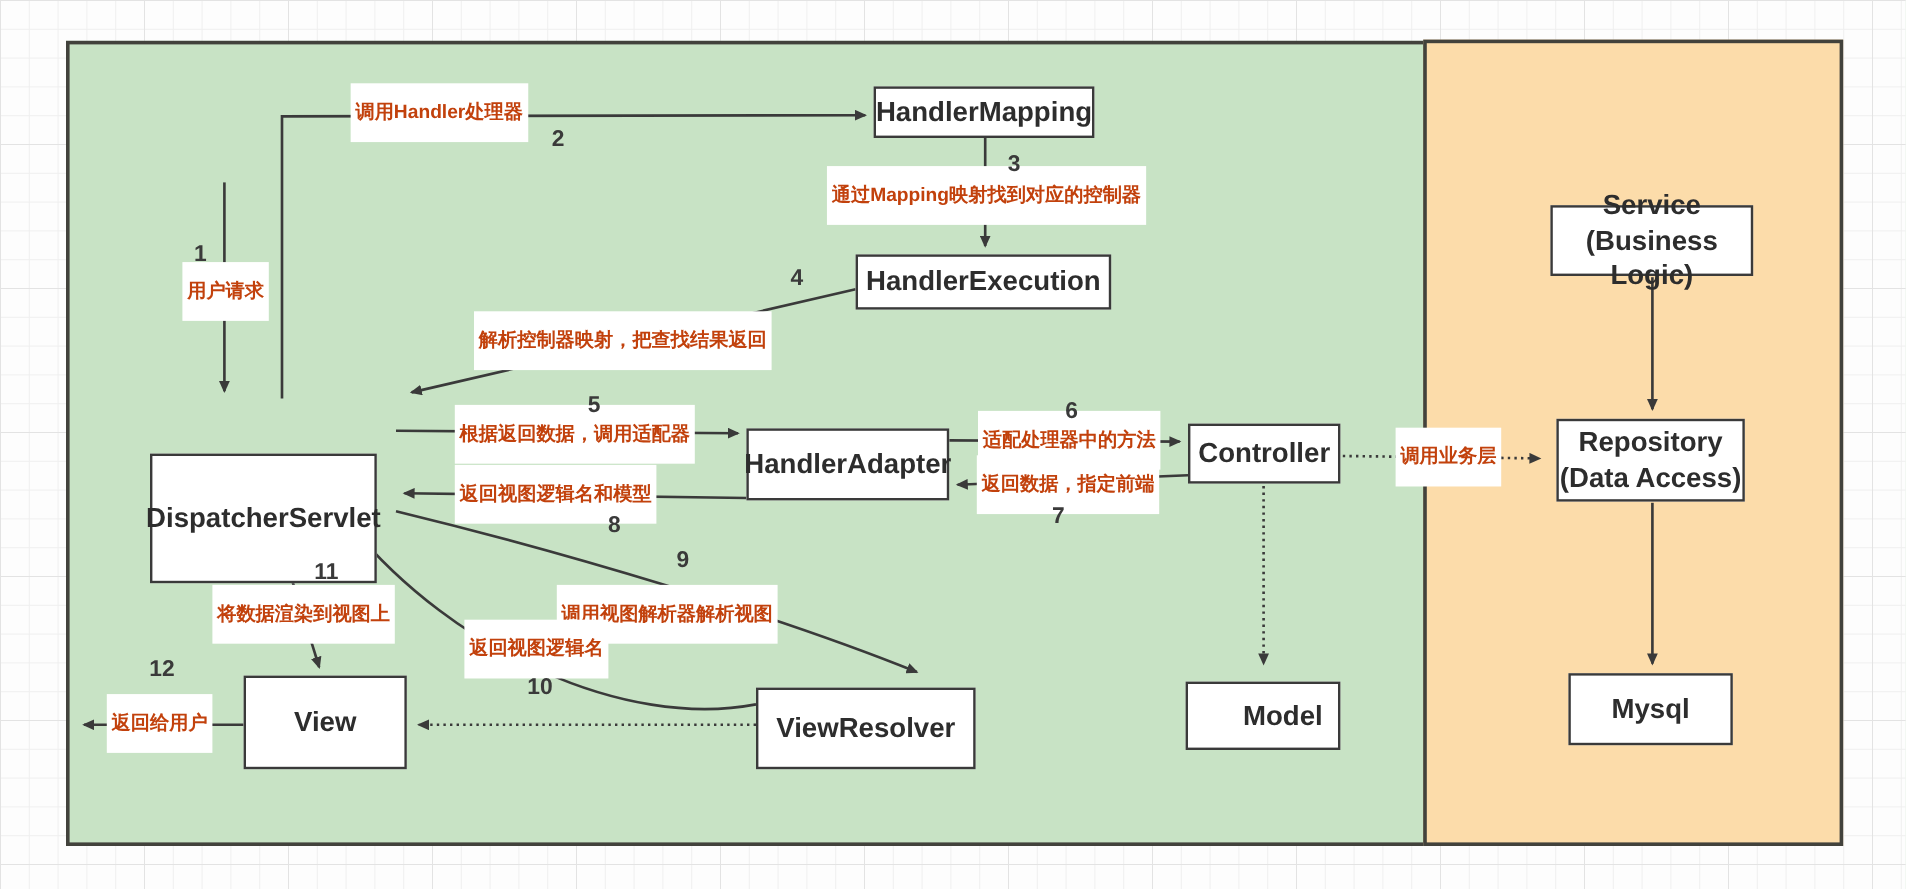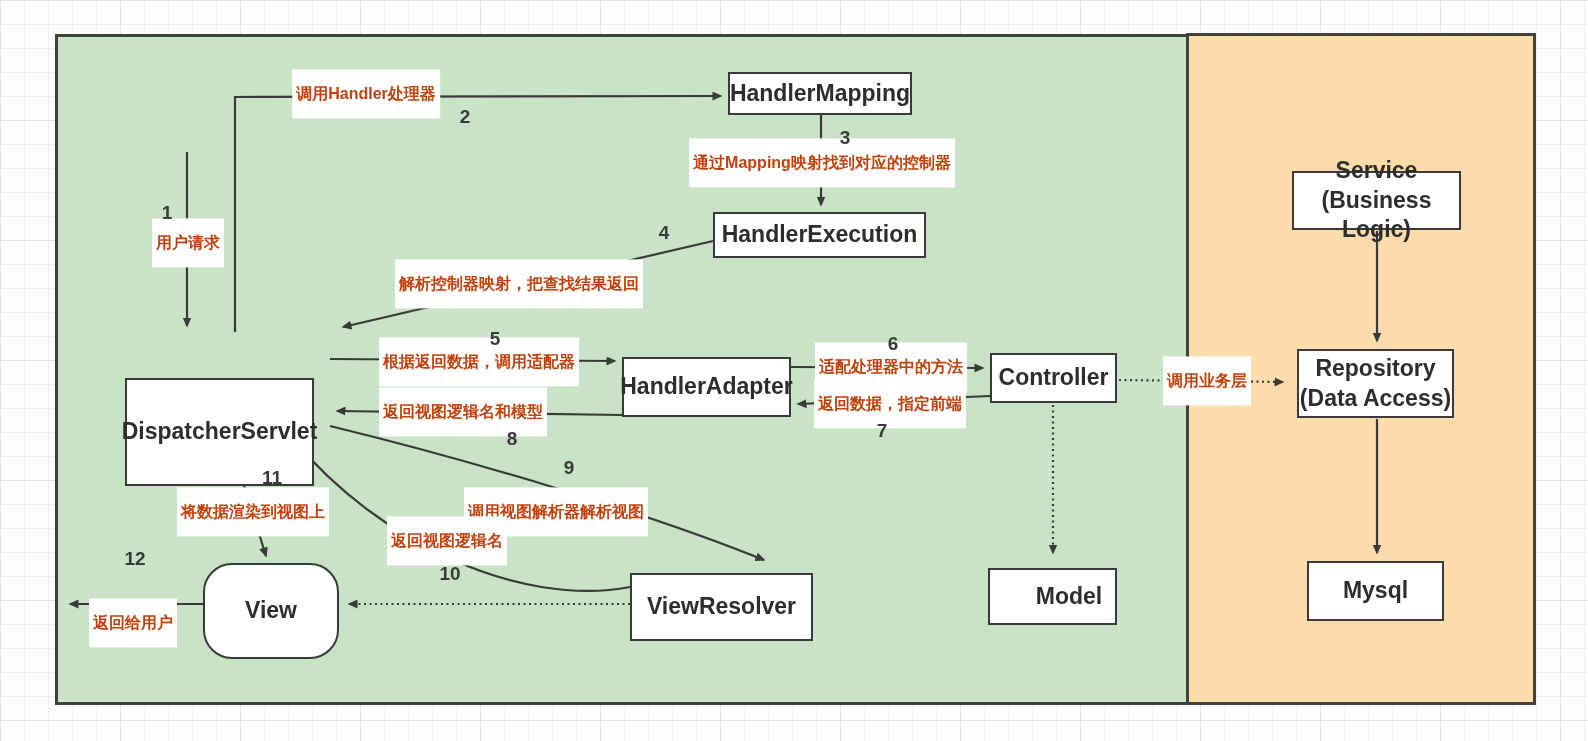--- a/index.html
+++ b/index.html
@@ -118,21 +118,21 @@
   <div class="node" style="left:125px;top:334px;width:189px;height:108px;margin-top:44px;">DispatcherServlet</div>
 
   <div class="node" style="left:622px;top:357px;width:169px;height:60px;">HandlerAdapter</div>
 
   <div class="node" style="left:990px;top:353px;width:127px;height:50px;">Controller</div>
 
   <div class="node" style="left:988px;top:568px;width:129px;height:57px;padding-left:33px;">Model</div>
 
   <div class="node" style="left:630px;top:573px;width:183px;height:68px;">ViewResolver</div>
 
-  <div class="node" style="left:203px;top:563px;width:136px;height:96px;border-radius:29px;">View</div>
+  <div class="node" style="left:203px;top:563px;width:136px;height:78px;">View</div>
 
   <div class="node" style="left:1292px;top:171px;width:169px;height:59px;">Service
 (Business Logic)</div>
 
   <div class="node" style="left:1307px;top:561px;width:137px;height:60px;">Mysql</div>
 
   <div class="node" style="left:1297px;top:349px;width:157px;height:69px;">Repository
 (Data Access)</div>
 
   <div class="chip" style="left:366px;top:94px;">调用Handler处理器</div>
@@ -150,21 +150,21 @@
   <div class="chip" style="left:890px;top:404px;">返回数据，指定前端</div>
 
   <div class="chip" style="left:463px;top:412px;text-align:center;">返回视图逻辑名和模型</div>
 
   <div class="chip" style="left:556px;top:512px;">调用视图解析器解析视图</div>
 
   <div class="chip" style="left:447px;top:541px;">返回视图逻辑名</div>
 
   <div class="chip" style="left:253px;top:512px;">将数据渲染到视图上</div>
 
-  <div class="chip" style="left:133px;top:603px;margin-top:20px;">返回给用户</div>
+  <div class="chip" style="left:133px;top:603px;">返回给用户</div>
 
   <div class="chip" style="left:1207px;top:381px;text-align:right;">调用业务层</div>
 
   <div class="num" style="left:167px;top:212px;">1</div>
   <div class="num" style="left:465px;top:116px;">2</div>
   <div class="num" style="left:845px;top:137px;">3</div>
   <div class="num" style="left:664px;top:232px;">4</div>
   <div class="num" style="left:495px;top:338px;">5</div>
   <div class="num" style="left:893px;top:343px;">6</div>
   <div class="num" style="left:882px;top:430px;">7</div>

